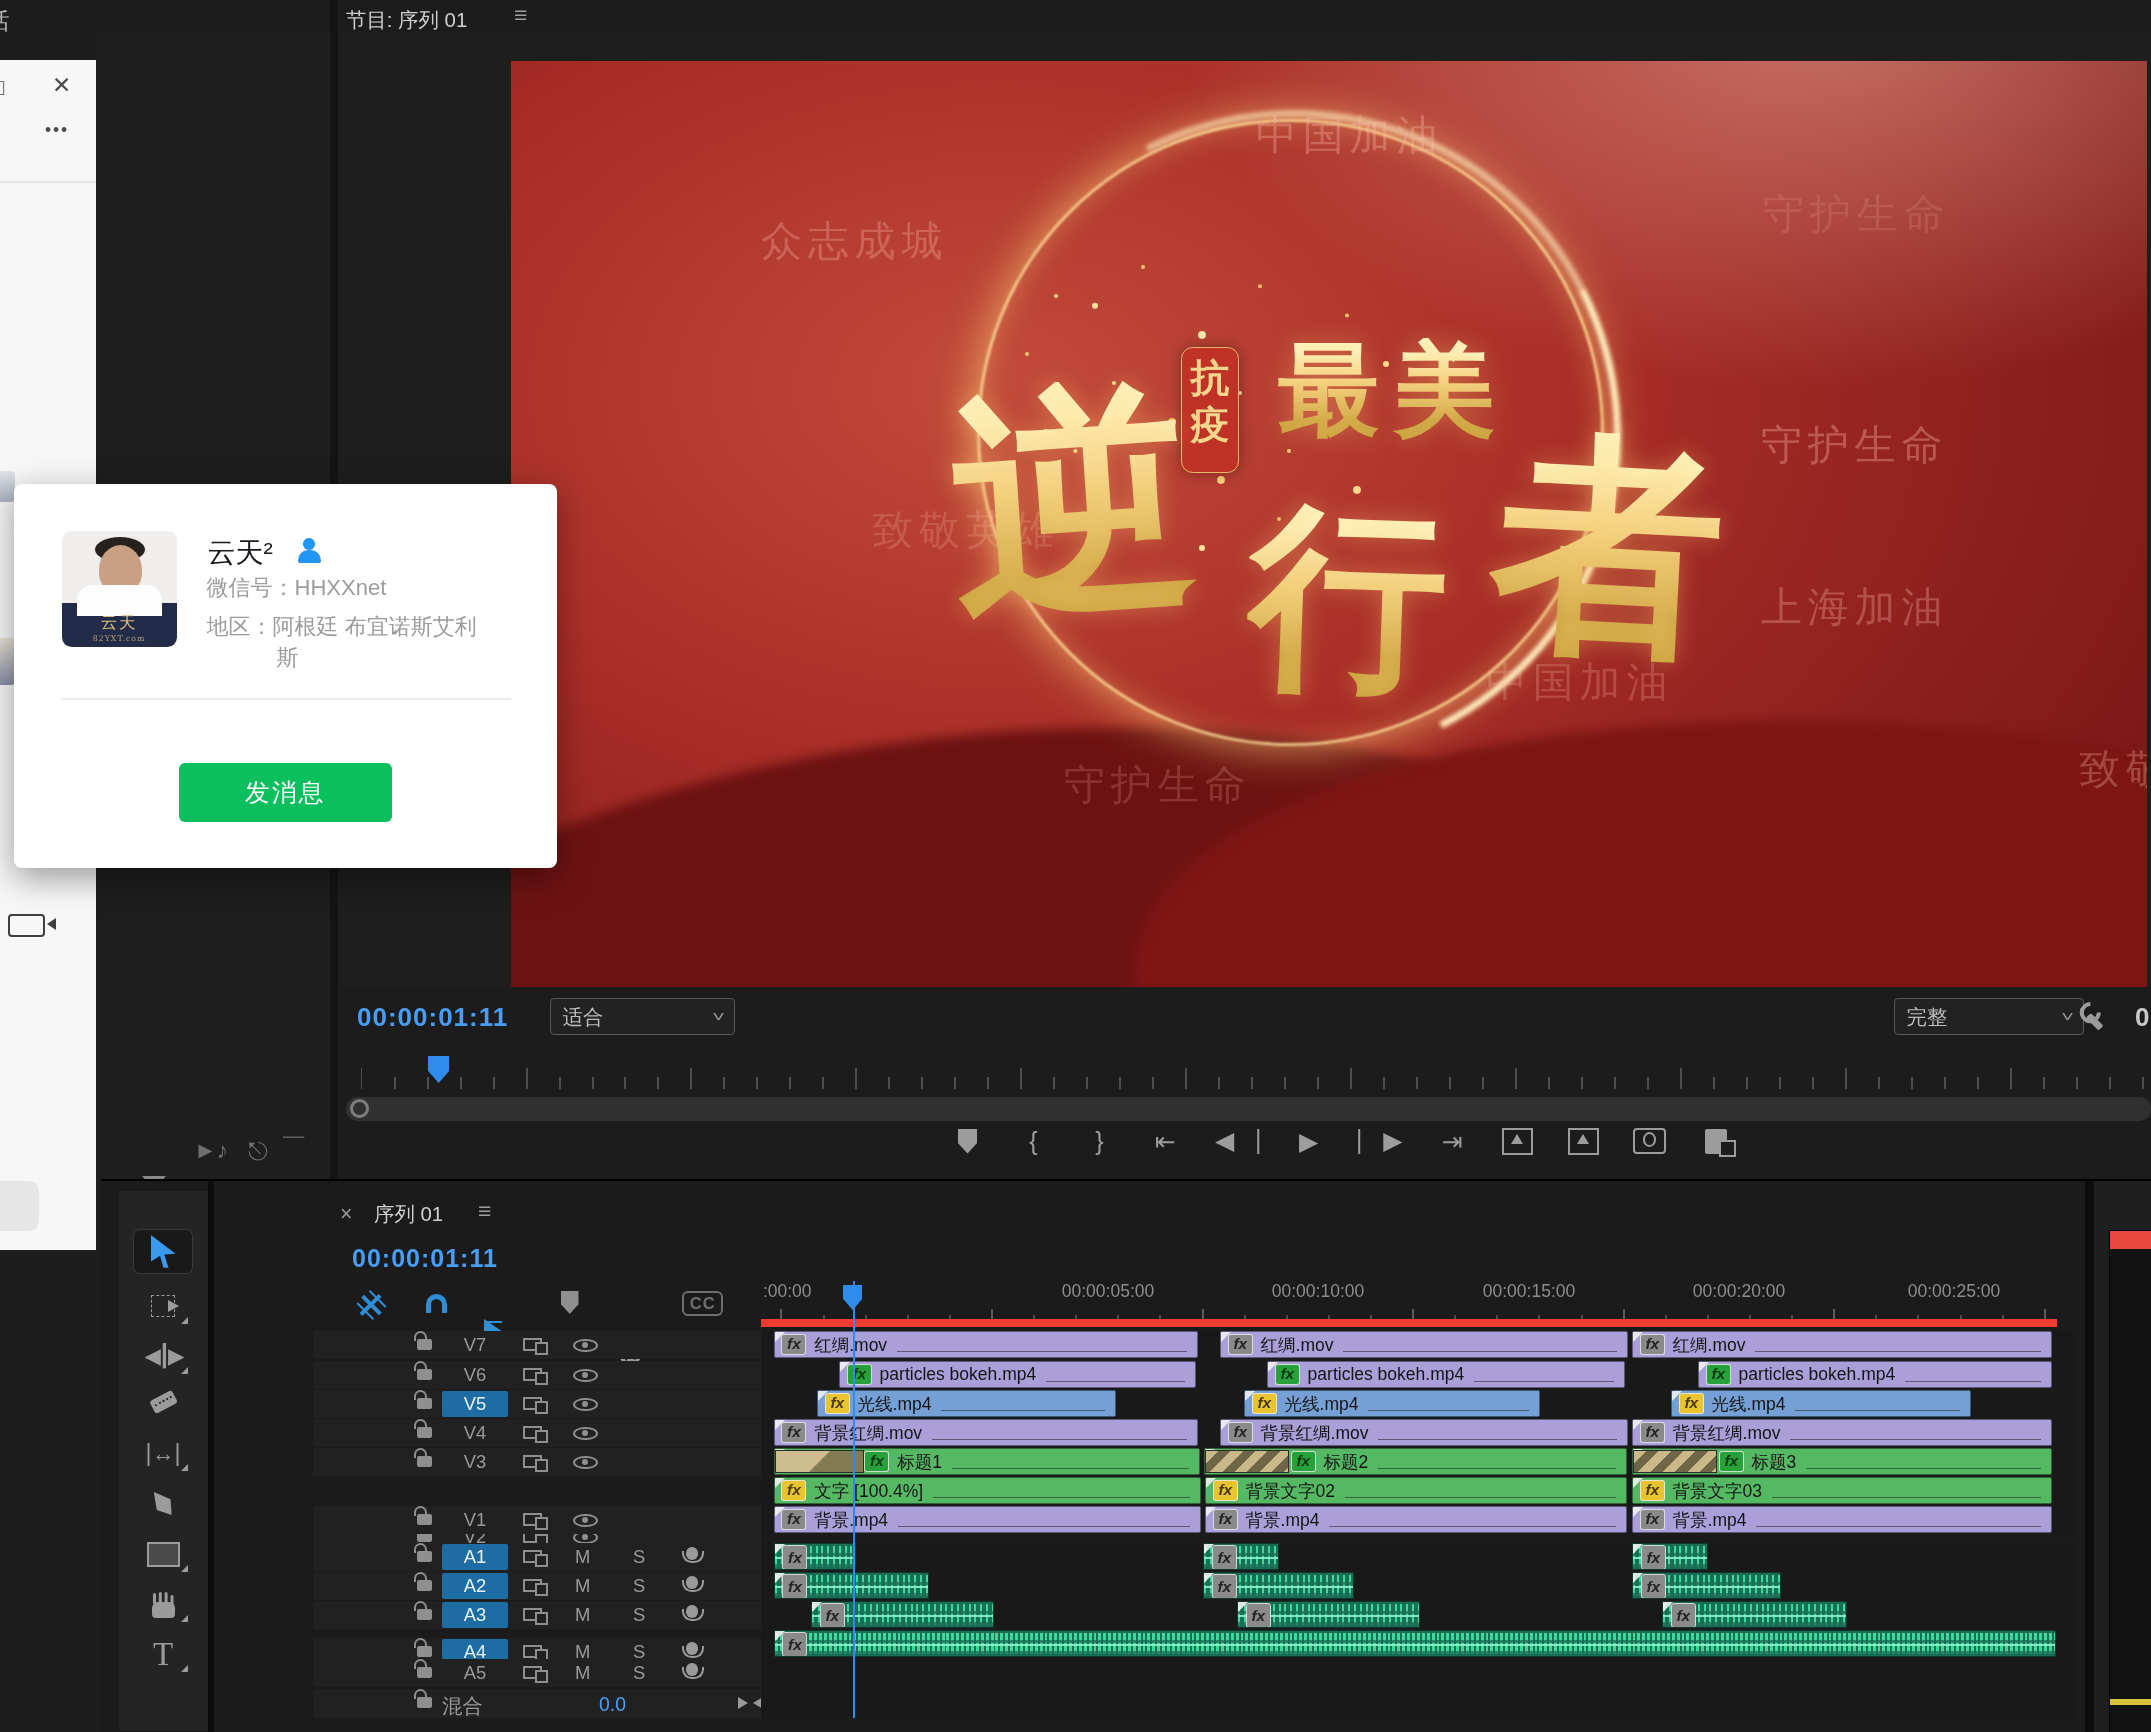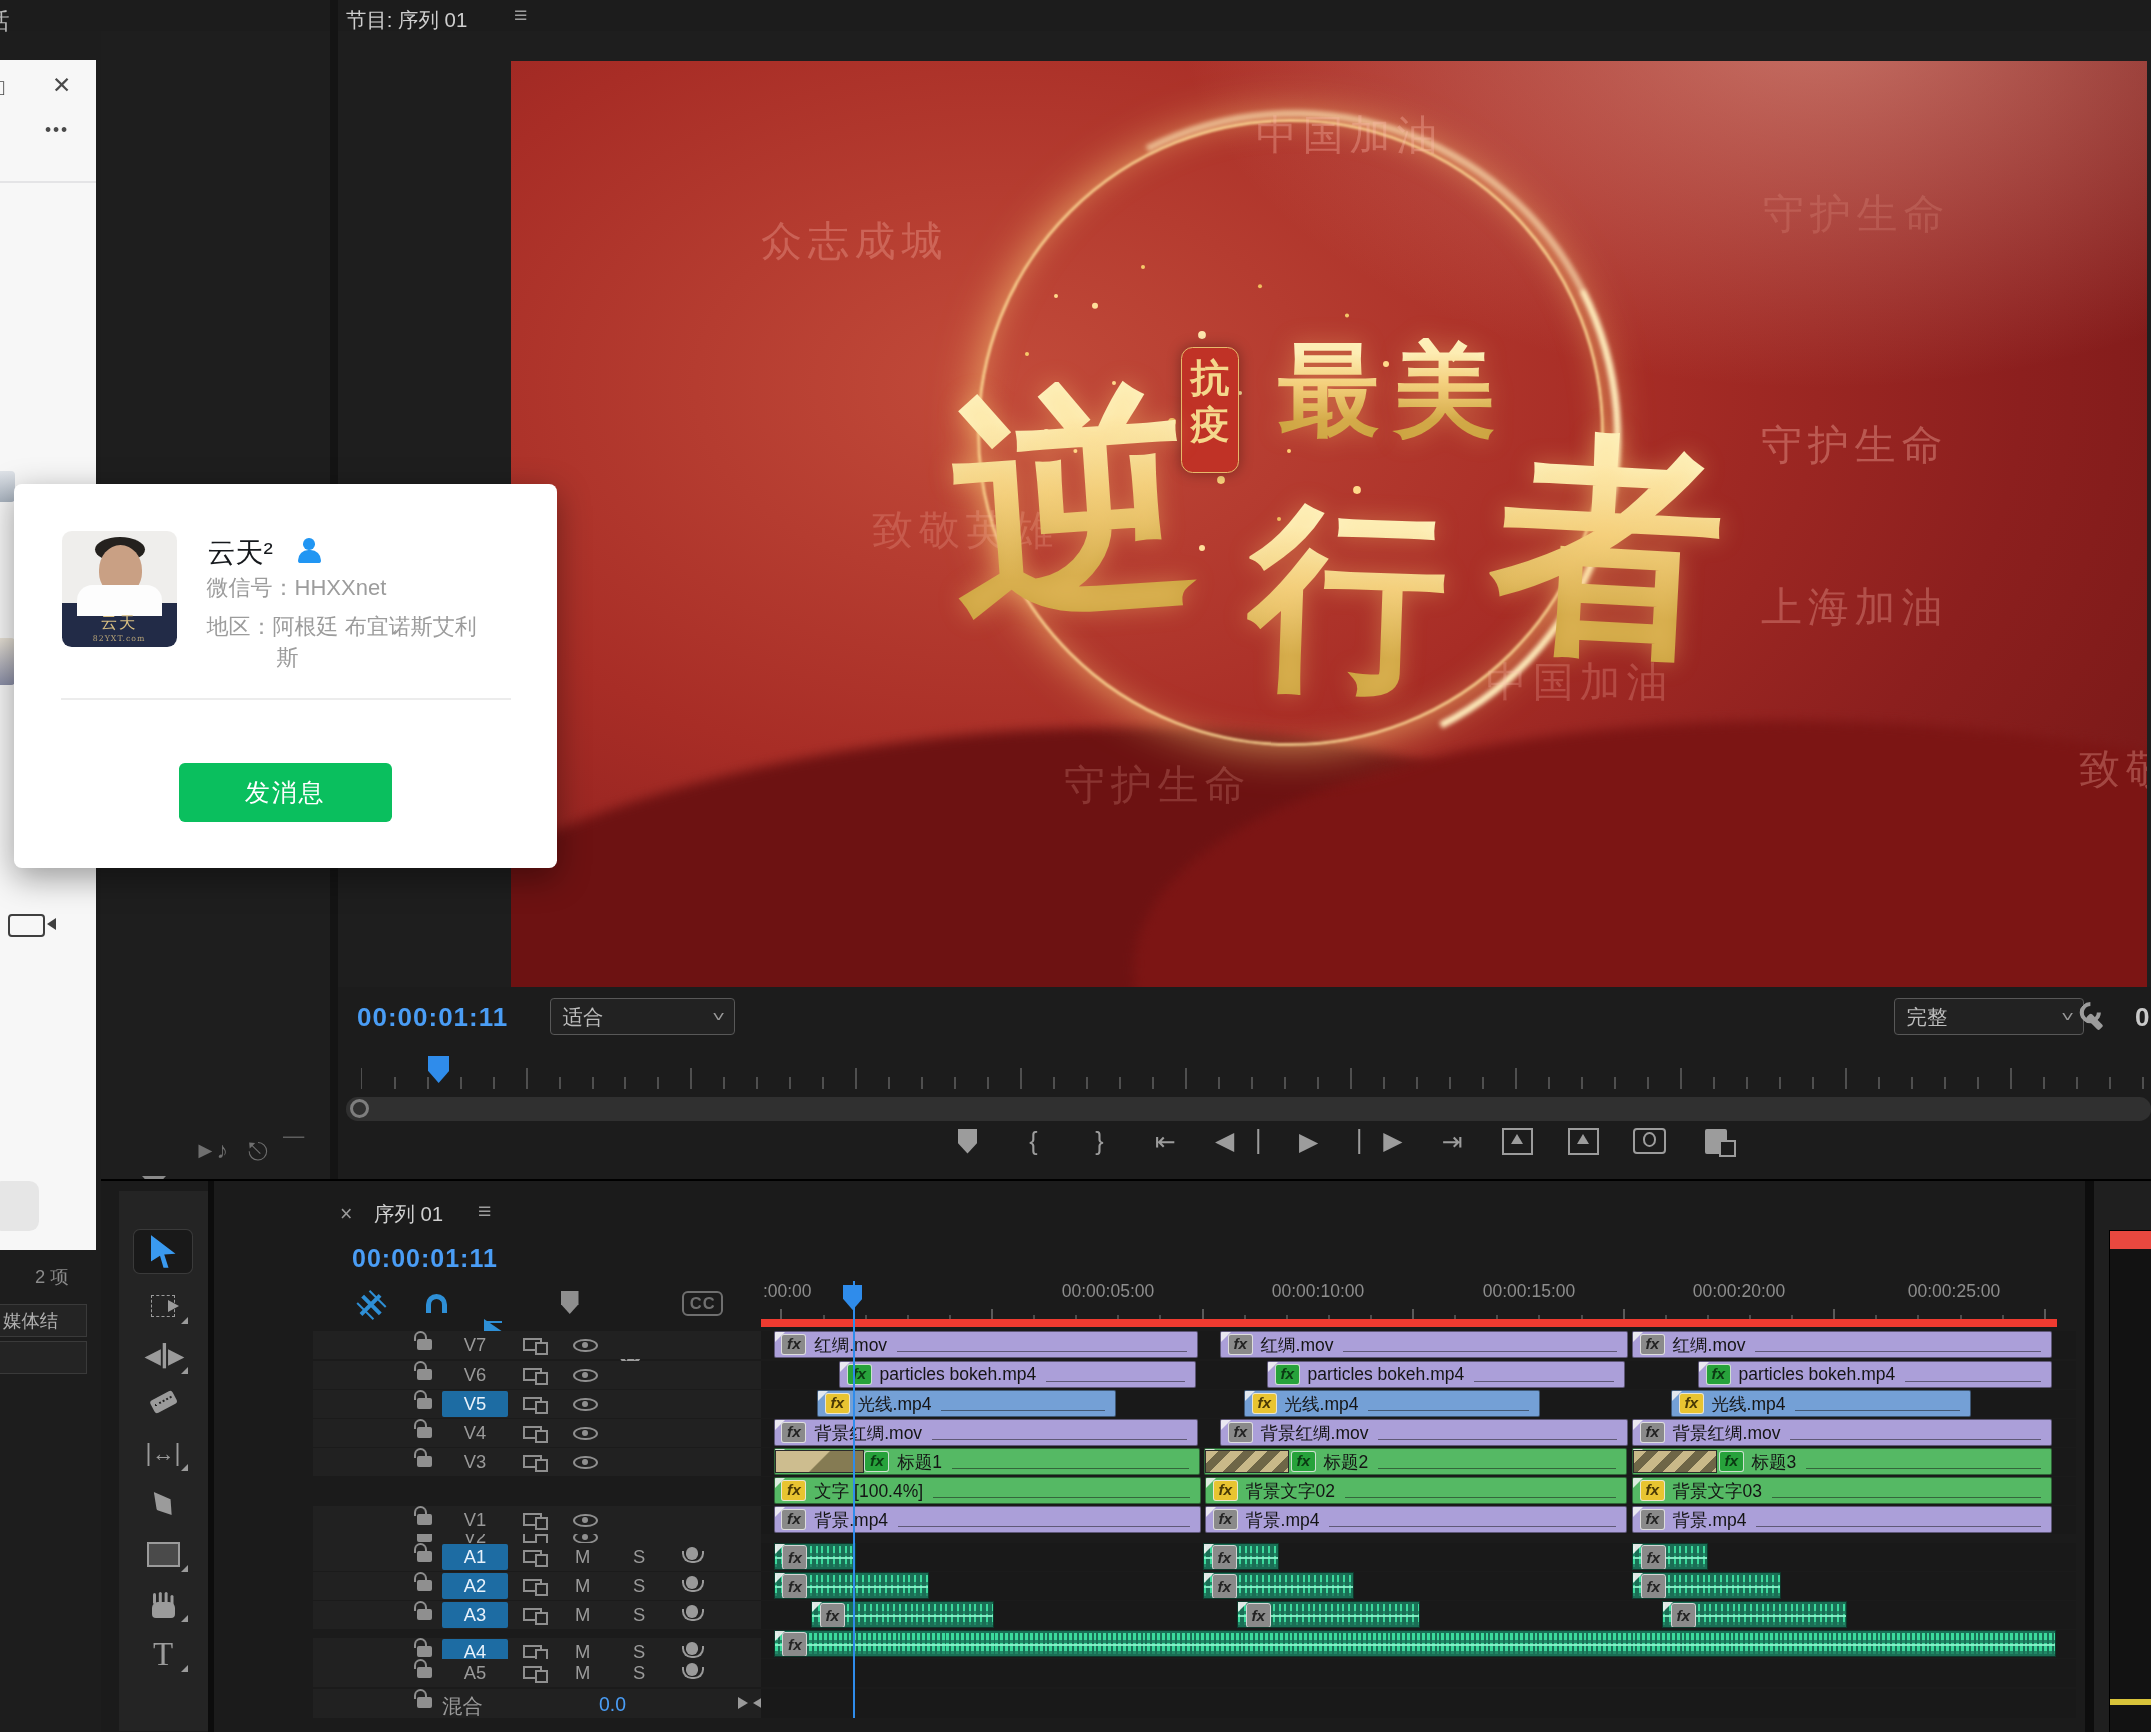--- a/index.html
+++ b/index.html
@@ -737,29 +737,20 @@
     <span class="wctrl" style="left:-9.7px;top:13.6px;">□</span>
     <span class="wctrl" style="left:52px;top:11.6px;">✕</span>
     <span class="wctrl" style="left:45px;top:60px;font-size:17.5px;letter-spacing:1.9px;">•••</span>
     <div id="wx-divider"></div>
     <div class="mini-avatar" style="top:411px;height:31px;"></div>
     <div class="mini-avatar" style="top:578px;height:47px;background:linear-gradient(#e8e2d6,#8b8fa8);"></div>
     <div id="wx-cam"></div>
     <div id="wx-grayrect"></div>
   </div>
 
-  <div id="below-strip">
-    <span id="proj-count">2 项</span>
-    <div class="proj-tab" style="top:54px;">
-        <span>媒体结</span>
-      </div>
-    <div class="proj-tab" style="top:91px;">
-        <span></span>
-      </div>
-  </div>
 
   <div id="wx-popup">
     <div id="wx-avatar">
       <div class="hair"></div>
       <div class="head"></div>
       <div class="body"></div>
       <div class="cap">
         <div class="nm">云天</div>
         <div class="site">82YXT.com</div>
       </div>

